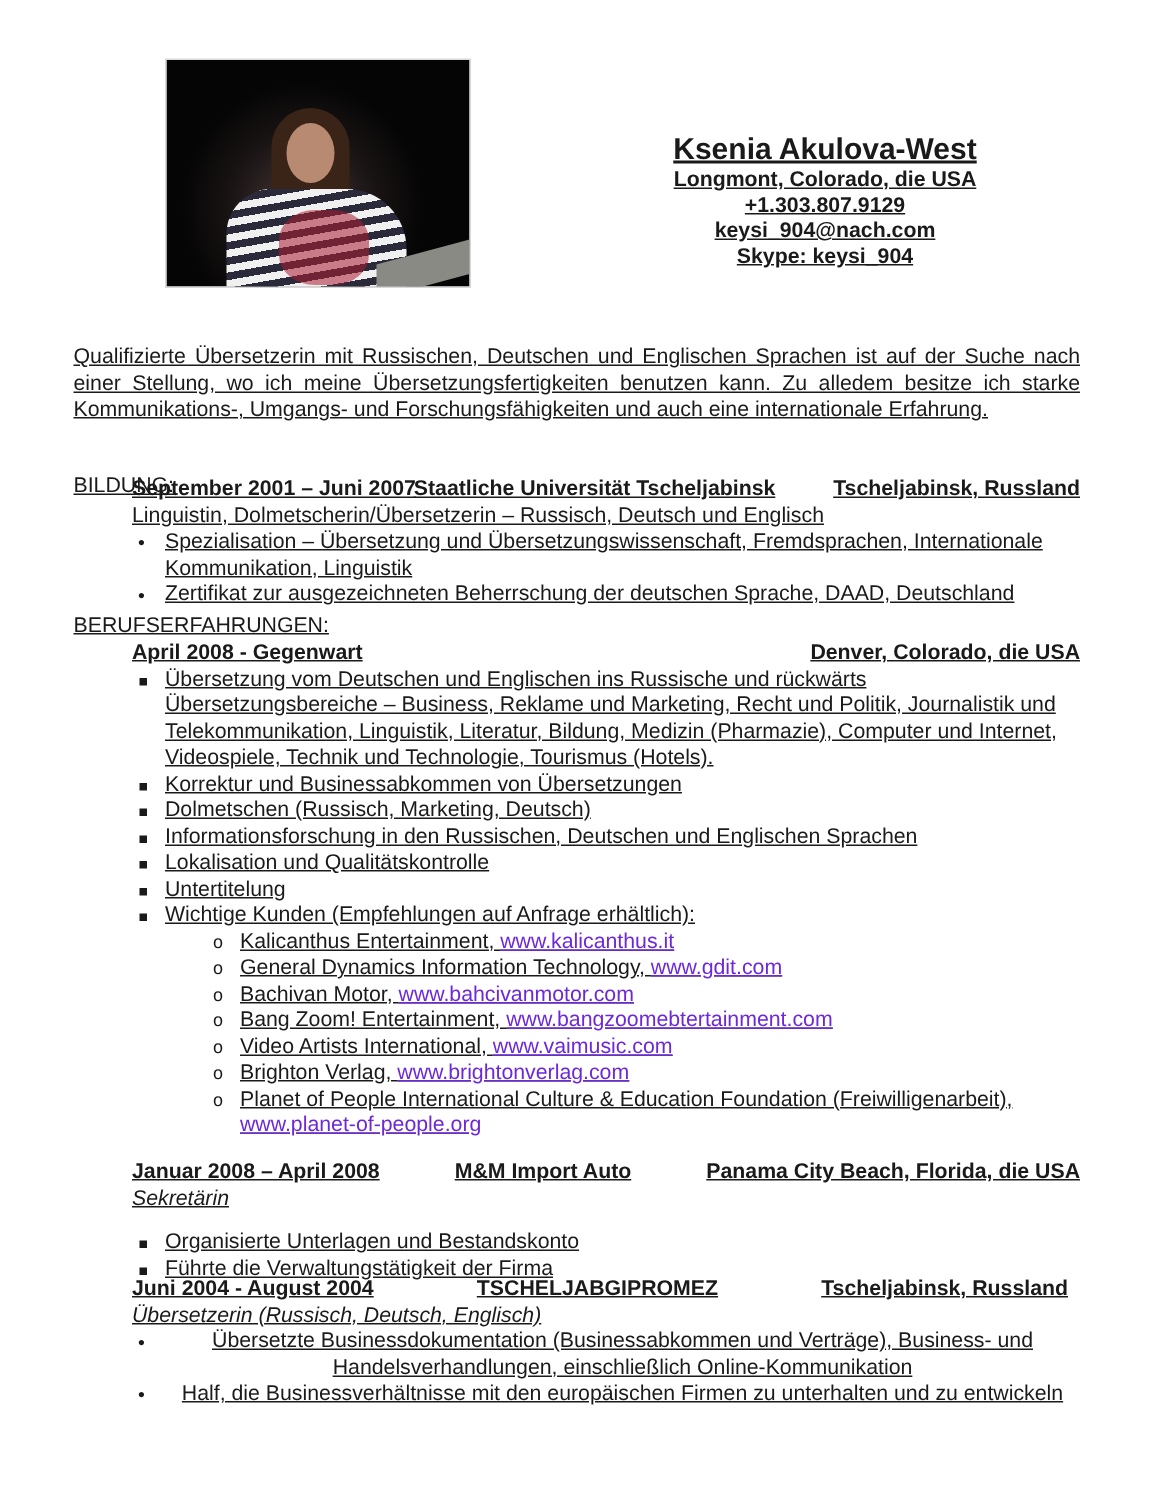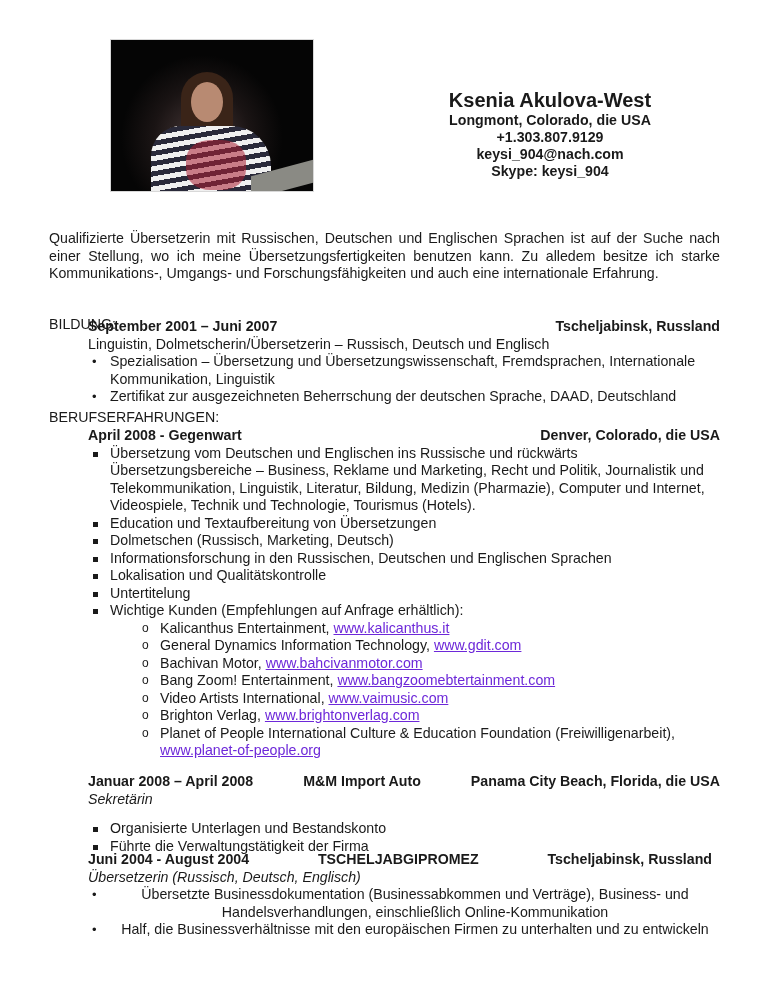--- a/index.html
+++ b/index.html
@@ -1,21 +1,21 @@
 <!DOCTYPE html>
 <html><head>
 <meta charset="utf-8">
 <style>
   html, body { margin: 0; padding: 0; background: #ffffff; }
   body {
     width: 768px; height: 994px; position: relative; overflow: hidden;
     font-family: "Liberation Sans", sans-serif; font-size: 14.2px; color: #1a1a1a;
     line-height: 17.5px;
   }
-  .abs { position: absolute; }
+  .abs { position: absolute; text-decoration: underline; }
   .photo {
     left: 110px; top: 39px; width: 202px; height: 151px;
     background: radial-gradient(ellipse 40% 55% at 45% 65%, #4a3a3a 0%, #1a1414 60%, #050505 100%);
     border: 1px solid #d8d8d8; overflow: hidden;
   }
   .photo .hair { position:absolute; left:70px; top:32px; width:52px; height:90px; background:#3a2418; border-radius:26px 26px 10px 10px; }
   .photo .face { position:absolute; left:80px; top:42px; width:32px; height:40px; background:#b88a72; border-radius:50%; }
   .photo .shirt { position:absolute; left:40px; top:86px; width:120px; height:66px;
     background: repeating-linear-gradient(170deg, #f0f0f0 0 5px, #2a2a3a 5px 10px);
     border-radius: 30px 40px 0 0; }
@@ -55,39 +55,40 @@
   <div class="line">keysi_904@nach.com</div>
   <div class="line">Skype: keysi_904</div>
 </div>
 
 <div class="abs summary">Qualifizierte Übersetzerin mit Russischen, Deutschen und Englischen Sprachen ist auf der Suche nach einer Stellung, wo ich meine Übersetzungsfertigkeiten benutzen kann. Zu alledem besitze ich starke Kommunikations-, Umgangs- und Forschungsfähigkeiten und auch eine internationale Erfahrung.</div>
 
 <div class="abs section-title" style="top:316px;">BILDUNG:</div>
 <div class="abs" style="left:88px; top:318px; width:632px;">
   <div class="row">
     <span>September 2001 – Juni 2007</span>
+    <span style="margin-left:-40px;">Staatliche Universität Tscheljabinsk</span>
     <span>Tscheljabinsk, Russland</span>
   </div>
   <div>Linguistin, Dolmetscherin/Übersetzerin – Russisch, Deutsch und Englisch</div>
   <ul style="padding-left:22px;">
     <li class="dot">Spezialisation – Übersetzung und Übersetzungswissenschaft, Fremdsprachen, Internationale Kommunikation, Linguistik</li>
     <li class="dot">Zertifikat zur ausgezeichneten Beherrschung der deutschen Sprache, DAAD, Deutschland</li>
   </ul>
 </div>
 
 <div class="abs section-title" style="top:409px;">BERUFSERFAHRUNGEN:</div>
 
 <div class="abs" style="left:88px; top:427px; width:632px;">
   <div class="row">
     <span>April 2008 - Gegenwart</span>
     <span>Denver, Colorado, die USA</span>
   </div>
   <ul style="padding-left:22px;">
     <li class="sq">Übersetzung vom Deutschen und Englischen ins Russische und rückwärts Übersetzungsbereiche – Business, Reklame und Marketing, Recht und Politik, Journalistik und Telekommunikation, Linguistik, Literatur, Bildung, Medizin (Pharmazie), Computer und Internet, Videospiele, Technik und Technologie, Tourismus (Hotels).</li>
-    <li class="sq">Education und Textaufbereitung von Übersetzungen</li>
+    <li class="sq">Korrektur und Businessabkommen von Übersetzungen</li>
     <li class="sq">Dolmetschen (Russisch, Marketing, Deutsch)</li>
     <li class="sq">Informationsforschung in den Russischen, Deutschen und Englischen Sprachen</li>
     <li class="sq">Lokalisation und Qualitätskontrolle</li>
     <li class="sq">Untertitelung</li>
     <li class="sq">Wichtige Kunden (Empfehlungen auf Anfrage erhältlich):</li>
   </ul>
   <ul style="padding-left:72px;">
     <li class="circ"><span>Kalicanthus Entertainment, </span><a class="link" href="#">www.kalicanthus.it</a></li>
     <li class="circ"><span>General Dynamics Information Technology, </span><a class="link" href="#">www.gdit.com</a></li>
     <li class="circ"><span>Bachivan Motor, </span><a class="link" href="#">www.bahcivanmotor.com</a></li>

